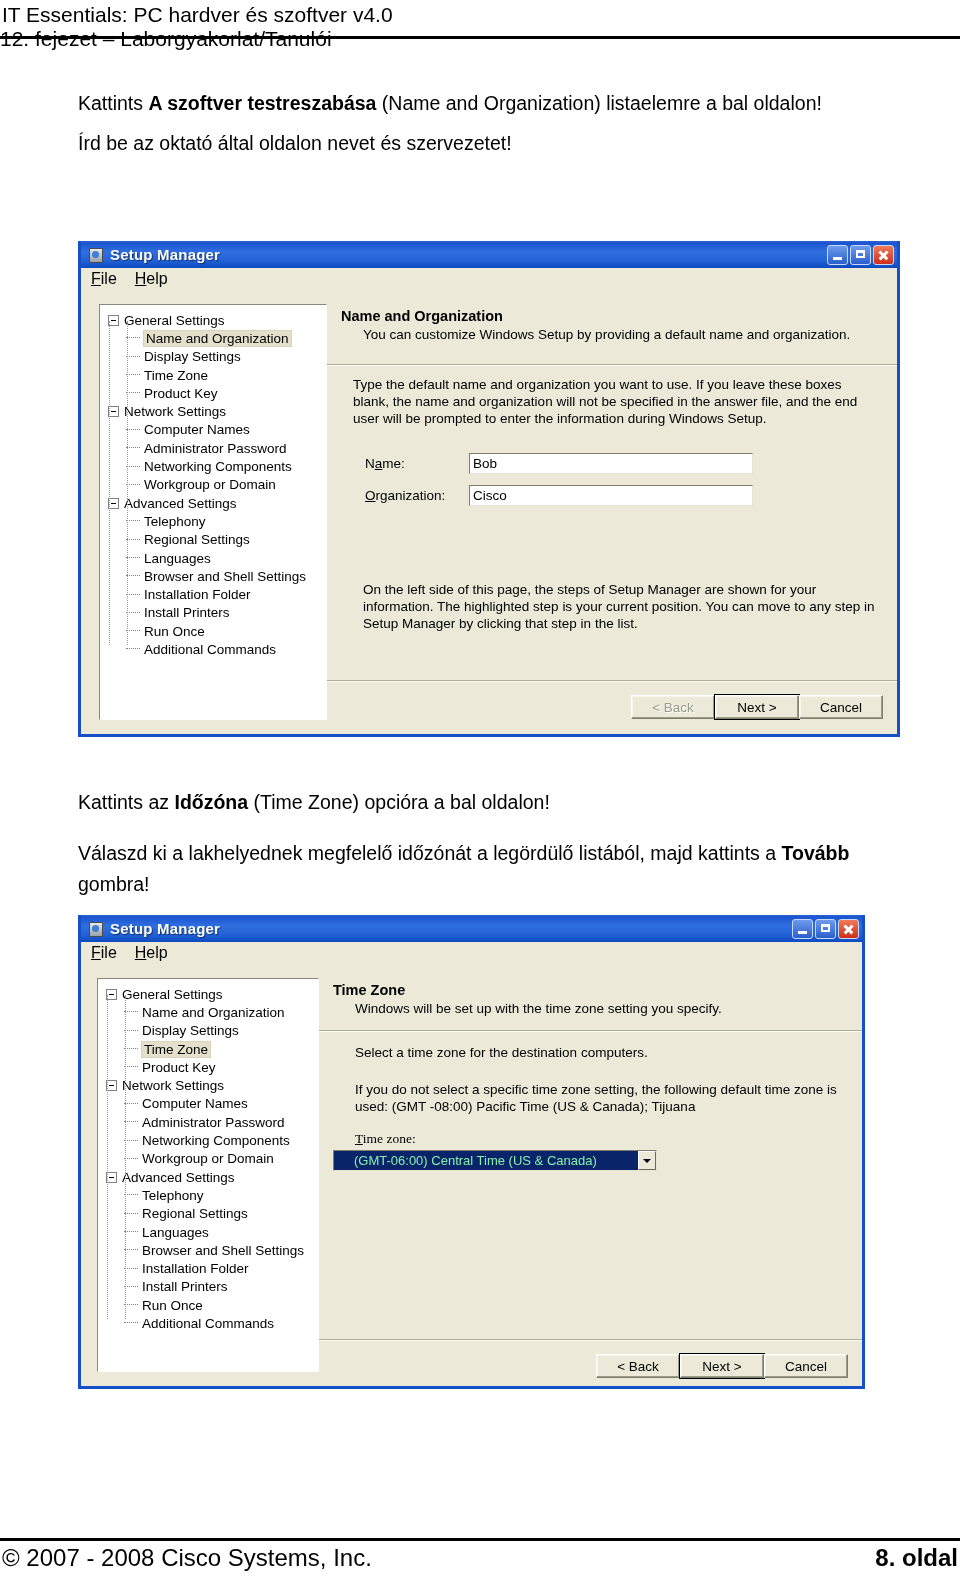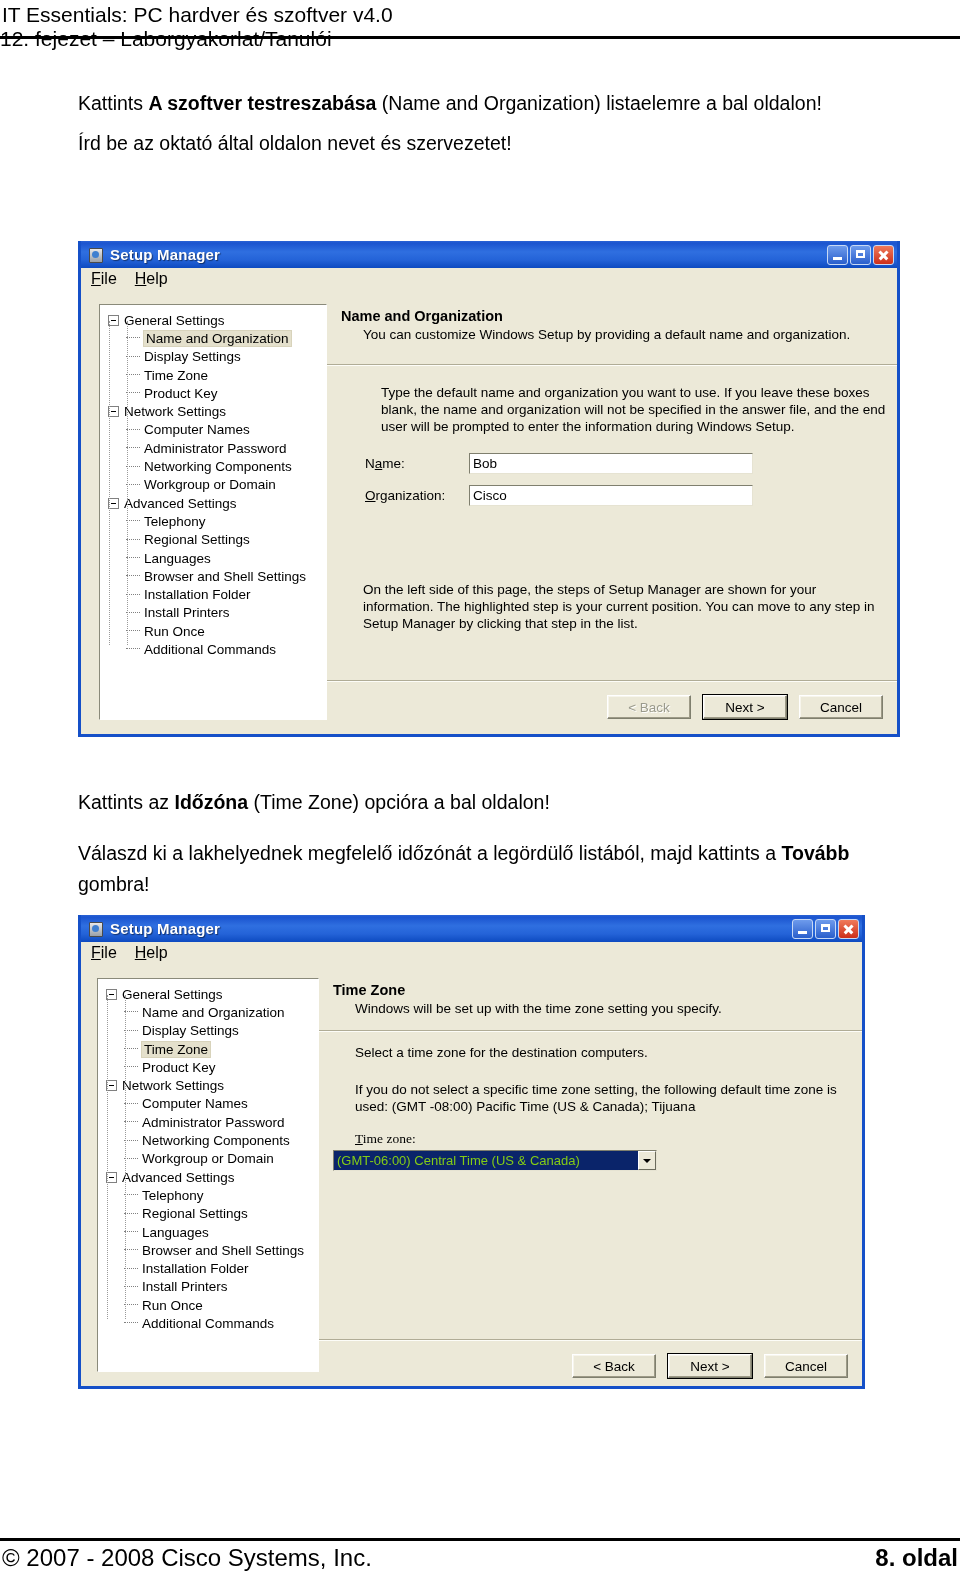--- a/index.html
+++ b/index.html
@@ -258,25 +258,25 @@
     border-right-color: #e6e3d2;
     border-bottom-color: #e6e3d2;
     background: #fff;
     display: flex;
     align-items: stretch;
     box-sizing: border-box;
   }
   .combo-value {
     flex: 1;
     background: #0a246a;
-    color: #84cc16;
+    color: #86efac;
     font-size: 13px;
     display: flex;
     align-items: center;
-    padding-left: 3px;
+    padding-left: 20px;
     overflow: hidden;
     white-space: nowrap;
   }
   .combo-arrow {
     width: 18px;
     background: #ece9d8;
     border: 1px solid #fff;
     border-right-color: #6b6b5c;
     border-bottom-color: #6b6b5c;
     display: flex;
@@ -290,21 +290,20 @@
     width: 0; height: 0;
     border-left: 4px solid transparent;
     border-right: 4px solid transparent;
     border-top: 4px solid #000;
   }
 
   
   .btn-row {
     position: absolute;
     display: flex;
-    gap: 12px;
     border-radius: 9px;
   }
   .btn {
     width: 84px;
     height: 24px;
     background: #ece9d8;
     border: 1px solid #7f7f6e;
     border-top-color: #fff;
     border-left-color: #fff;
     box-shadow: inset -1px -1px 0 #9d9a87, inset 1px 1px 0 #f7f5ec;
@@ -461,21 +460,21 @@
       </div>
     <div class="content-panel">
 
       <div style="position:absolute; left:14px; top:18px; right:14px;">
         <div class="section-head">Name and Organization</div>
         <div class="section-sub">You can customize Windows Setup by providing a default name and organization.</div>
       </div>
 
       <div class="panel-sep" style="top:74px;"></div>
 
-      <div class="para" style="position:absolute; left:32px; top:86px; width:520px;margin-top:8px;">Type the default name and organization you want to use. If you leave these boxes blank, the name and organization will not be specified in the answer file, and the end user will be prompted to enter the information during Windows Setup.</div>
+      <div class="para" style="position:absolute; left:4px; top:86px; width:520px;">Type the default name and organization you want to use. If you leave these boxes blank, the name and organization will not be specified in the answer file, and the end user will be prompted to enter the information during Windows Setup.</div>
 
       <div class="field-row" style="position:absolute; left:14px; top:163px; width:420px;">
         <span class="field-label">N<u>a</u>me:</span>
         <span class="field-input" style="width:284px;">Bob</span>
       </div>
 
       <div class="field-row" style="position:absolute; left:14px; top:195px; width:420px;">
         <span class="field-label"><u>O</u>rganization:</span>
         <span class="field-input" style="width:284px;">Cisco</span>
       </div>

